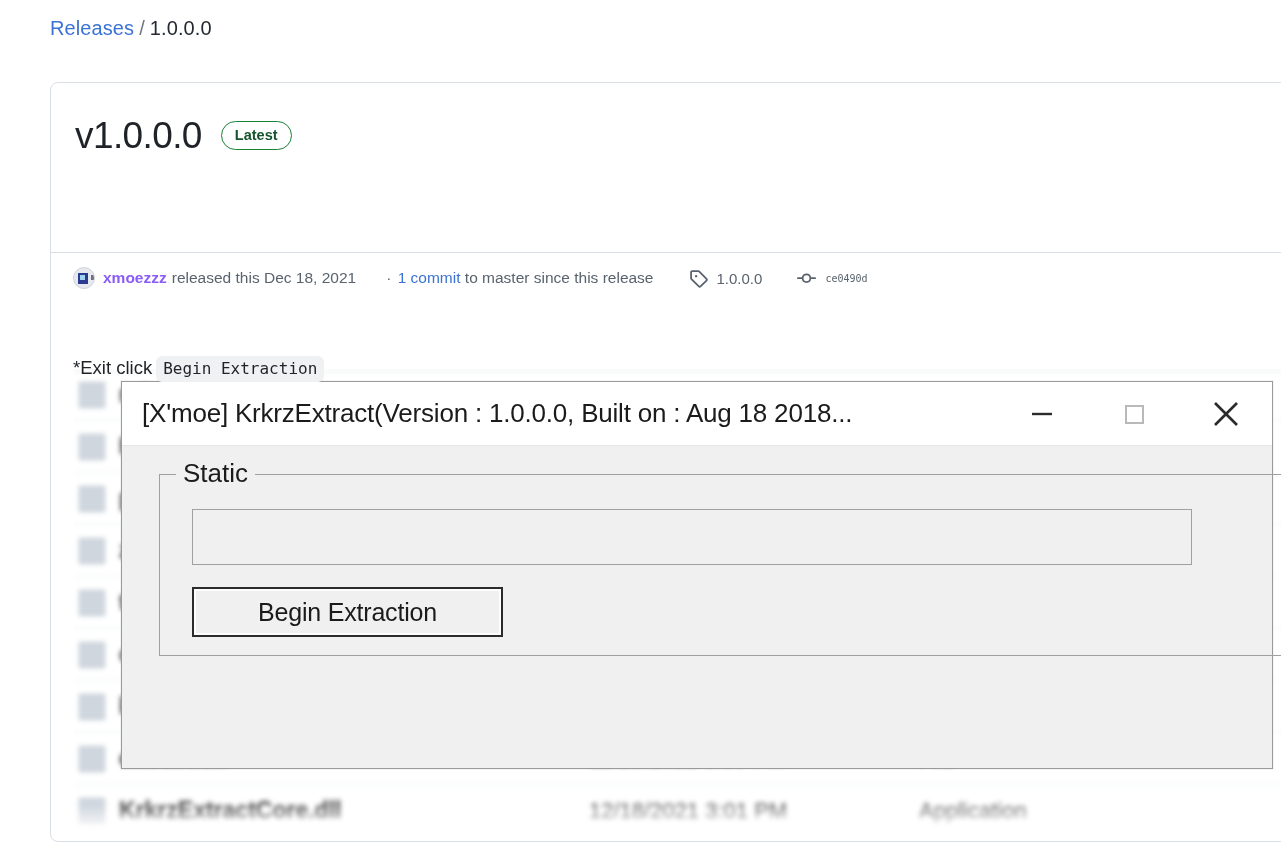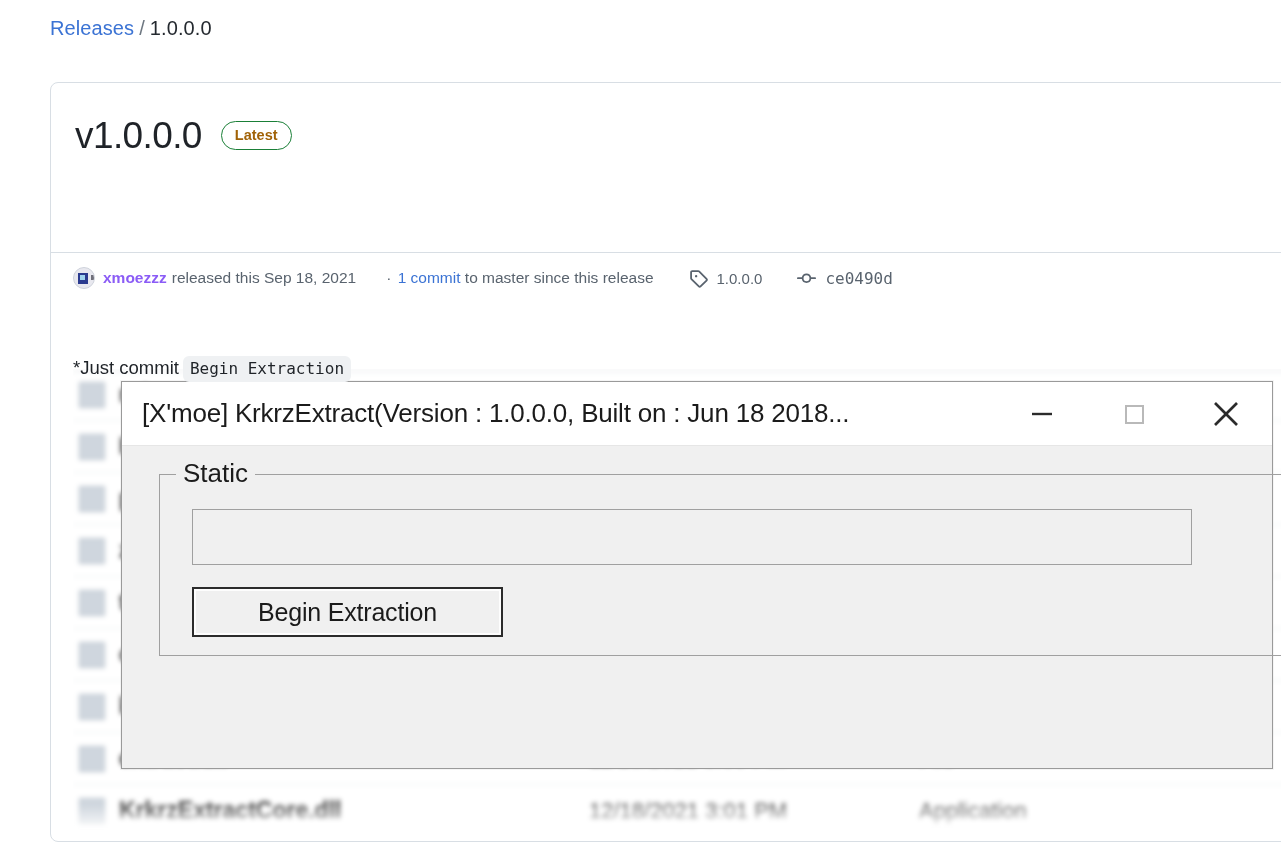--- a/index.html
+++ b/index.html
@@ -41,21 +41,21 @@
   #release-title-row {
     position: absolute; left: 24px; top: 32px;
     display: flex; align-items: center; gap: 19px;
   }
   #release-version {
     font-size: 37px; font-weight: 400; line-height: 41px;
     letter-spacing: -0.6px; color: #1f2328;
   }
   #latest-badge {
     font-size: 14.5px; line-height: 14px; font-weight: 600;
-    color: #a16207;
+    color: #14532d;
     border: 1px solid #1a7f37;
     border-radius: 2em;
     padding: 6px 13px 7px;
   }
 
   #release-meta {
     position: absolute; left: 22px; top: 184px;
     display: flex; align-items: center;
     font-size: 15.5px; color: #59636e; white-space: nowrap;
   }
@@ -83,21 +83,21 @@
   #release-meta .commit-dot { margin-right: 2px; }
   #release-meta .commit-link { color: #3b73d4; text-decoration: none; }
   #release-meta .tag-block,
   #release-meta .sha-block { display: flex; align-items: center; }
   #release-meta .tag-block { margin-left: 35px; }
   #release-meta .sha-block { margin-left: 35px; }
   #release-meta svg { display: block; }
   #release-meta .tag-text { margin-left: 9px; color: #59636e; font-size: 15px; }
   #release-meta .sha-text {
     margin-left: 9px; color: #59636e;
-    font-family: "DejaVu Sans Mono", monospace; font-size: 16px;
+    font-family: "DejaVu Sans Mono", monospace; font-size: 10px;
   }
 
   #card-divider {
     position: absolute; left: 0; top: 169px;
     width: 100%; height: 1px; background: #d8dee4;
   }
 
   
   #release-body {
     position: absolute; left: 0; top: 170px;
@@ -245,21 +245,21 @@
 
     <div id="release-title-row">
       <div id="release-version">v1.0.0.0</div>
       <div id="latest-badge">Latest</div>
     </div>
 
     <div id="release-meta">
       <span class="author-block">
         <span class="avatar"></span>
         <span class="author">xmoezzz</span>
-        <span class="released-text">released this Sep 18, 2021</span>
+        <span class="released-text">released this Dec 18, 2021</span>
       </span>
 
       <span class="meta-gap"></span>
 
       <span class="commit-block"><span class="commit-dot">·</span> <a href="#" class="commit-link">1 commit</a><span> to master since this release</span></span>
 
       <span class="tag-block">
         <span>
           <svg width="19" height="19" viewBox="0 0 16 16" fill="#59636e" aria-hidden="true">
             <path d="M1 7.775V2.75C1 1.784 1.784 1 2.75 1h5.025c.464 0 .91.184 1.238.513l6.25 6.25a1.75 1.75 0 0 1 0 2.474l-5.026 5.026a1.75 1.75 0 0 1-2.474 0l-6.25-6.25A1.752 1.752 0 0 1 1 7.775Zm1.5 0c0 .066.026.13.073.177l6.25 6.25a.25.25 0 0 0 .354 0l5.025-5.025a.25.25 0 0 0 0-.354l-6.25-6.25a.25.25 0 0 0-.177-.073H2.75a.25.25 0 0 0-.25.25ZM6 5a1 1 0 1 1 0 2 1 1 0 0 1 0-2Z"></path>
@@ -277,21 +277,21 @@
         <span class="sha-text">ce0490d</span>
       </span>
     </div>
 
     <div id="card-divider"></div>
   </div>
 
   <div id="release-body">
 
     <div id="just-click-line">
-      <span>*Just commit</span><span class="code">Begin Extraction</span>
+      <span>*Exit click</span><span class="code">Begin Extraction</span>
     </div>
 
     <div id="embedded-shot">
 
       <div id="explorer-bg">
         <div class="header-strip"></div>
         <div class="row" style="top:0px">
             <span class="ricon"></span>
             <span class="rname">rgimageExp3.sig</span>
             <span class="rdate">11/25/2021 3:00 PM</span>
@@ -344,21 +344,21 @@
             <span class="rname">KrkrzExtractCore.dll</span>
             <span class="rdate">12/18/2021 3:01 PM</span>
             <span class="rtype">Application</span>
           </div>
         <div class="bottom-fade"></div>
       </div>
 
       <div id="krkrz-dialog">
 
         <div id="dialog-titlebar">
-          <div id="dialog-title">[X'moe] KrkrzExtract(Version : 1.0.0.0, Built on : Jun 18 2018...</div>
+          <div id="dialog-title">[X'moe] KrkrzExtract(Version : 1.0.0.0, Built on : Aug 18 2018...</div>
 
           <div id="window-controls">
             <div class="wbtn">
               <span>
                 <svg width="34" height="34" viewBox="0 0 34 34" aria-hidden="true">
                   <line x1="7" y1="17" x2="27" y2="17" stroke="#2b2b2b" stroke-width="2.4"></line>
                 </svg>
               </span>
             </div>
             <div class="wbtn">

